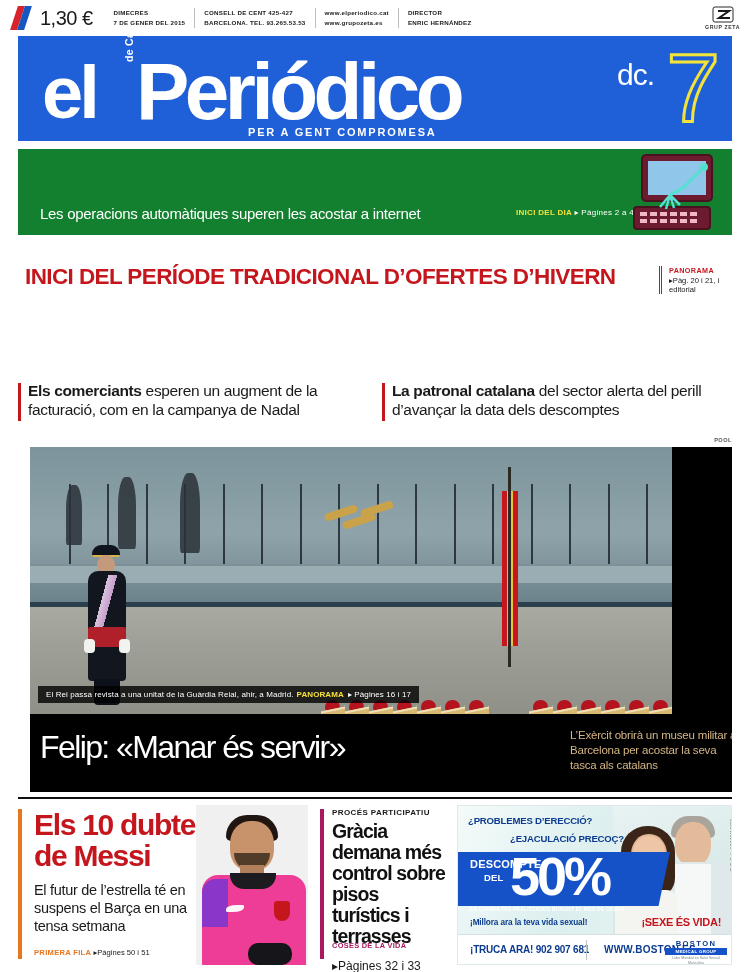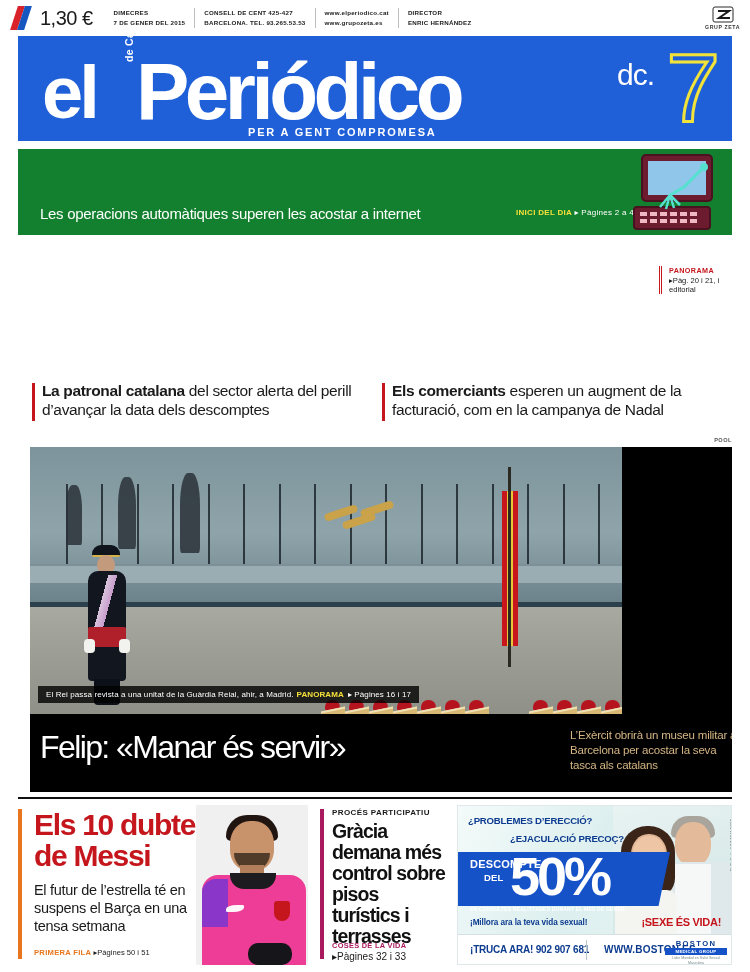--- a/index.html
+++ b/index.html
@@ -82,21 +82,21 @@
   .deck p { font-size:15.5px; line-height:19px; color:#1a1a1a; letter-spacing:-0.35px; }
   .deck b { font-weight:700; }
 
   
   .poolcredit { position:absolute; right:18px; top:437px; font-size:5.6px;
                 font-weight:700; color:#555; letter-spacing:0.5px; }
 
   
   .photoblock { position:absolute; left:30px; top:447px; width:702px; height:345px;
                 background:#000; overflow:hidden; }
-  .photo { position:absolute; left:0; top:0; width:592px; height:267px;
+  .photo { position:absolute; left:0; top:0; width:642px; height:267px;
            background:#2c3f4c; overflow:hidden; }
   .sky { position:absolute; left:0; top:0; width:100%; height:42%;
          background:linear-gradient(#5d7d8c,#7e99a3); }
   .wall { position:absolute; left:0; top:0; width:100%; height:58%;
           background:linear-gradient(180deg,#7d949c 0%, #8fa4aa 55%, #6d838c 100%); }
   .railing { position:absolute; left:0; top:14%; width:100%; height:30%; }
   .railing i { position:absolute; top:0; width:2px; height:100%;
                background:rgba(20,28,34,0.78); }
   .ledge { position:absolute; left:0; top:44%; width:100%; height:7%;
            background:#9aadb2; box-shadow:0 2px 0 #7d9097 inset; }
@@ -192,21 +192,21 @@
   
   .gracia { position:absolute; left:320px; top:805px; width:128px; height:160px; }
   .gracia:before { content:""; position:absolute; left:0; top:4px; width:4px; height:150px;
                    background:#a8195e; }
   .gr-kick { position:absolute; left:12px; top:3px; font-size:8px; font-weight:700;
              color:#1a1a1a; letter-spacing:0.4px; }
   .gr-h { position:absolute; left:12px; top:16px; width:118px; font-size:19.5px;
           line-height:21px; font-weight:700; color:#111; letter-spacing:-0.9px; }
   .gr-ref { position:absolute; left:12px; top:136px; }
   .gr-ref .c1 { font-size:7.4px; font-weight:700; color:#a8195e; letter-spacing:0.3px; }
-  .gr-ref .c2 { font-size:10px; color:#1a1a1a; margin-top:1px; }
+  .gr-ref .c2 { font-size:12px; color:#1a1a1a; margin-top:9px; }
 
   
   .ad { position:absolute; left:457px; top:805px; width:275px; height:160px;
         background:#eef6f6; overflow:hidden; border:1px solid #dfe9e9; }
   .ad-bg { position:absolute; inset:0;
            background:linear-gradient(120deg,#f4fbfa 0%, #dcefee 45%, #eaf6f5 100%); }
   .ad-l1 { position:absolute; left:10px; top:9px; font-size:9.6px; font-weight:700;
            color:#0c3b8f; letter-spacing:-0.2px; }
   .ad-l2 { position:absolute; left:52px; top:27px; font-size:9.6px; font-weight:700;
            color:#0c3b8f; letter-spacing:-0.2px; }
@@ -335,33 +335,34 @@
             <rect x="64" y="66" width="7" height="4"></rect>
         </g>
         <path d="M78 14 L58 34 L44 42" fill="none" stroke="#56e0d0" stroke-width="3"></path>
         <circle cx="78" cy="14" r="4" fill="#56e0d0"></circle>
         <path d="M44 42 L34 54 M44 42 L40 56 M44 42 L48 55 M44 42 L54 52" fill="none" stroke="#56e0d0" stroke-width="2.5"></path>
       </svg>
     </span>
   </div>
 
   <div class="kicker">
+    <span class="kicker-txt">INICI DEL PERÍODE TRADICIONAL D’OFERTES D’HIVERN</span>
     <div class="kicker-ref">
       <div class="kr-1">PANORAMA</div>
       <div class="kr-2">▸Pàg. 20 i 21, i editorial</div>
     </div>
   </div>
 
 
   <div class="decks">
+    <div class="deck">
+      <p><b>Els comerciants</b><span> esperen un augment de la facturació, com en la campanya de Nadal</span></p>
+    </div>
     <div class="deck right">
       <p><b>La patronal catalana</b><span> del sector alerta del perill d’avançar la data dels descomptes</span></p>
-    </div>
-    <div class="deck">
-      <p><b>Els comerciants</b><span> esperen un augment de la facturació, com en la campanya de Nadal</span></p>
     </div>
   </div>
 
   <div class="poolcredit">POOL</div>
 
   <div class="photoblock">
 
     <div class="photo">
       <div class="sky"></div>
       <div class="wall"></div>

